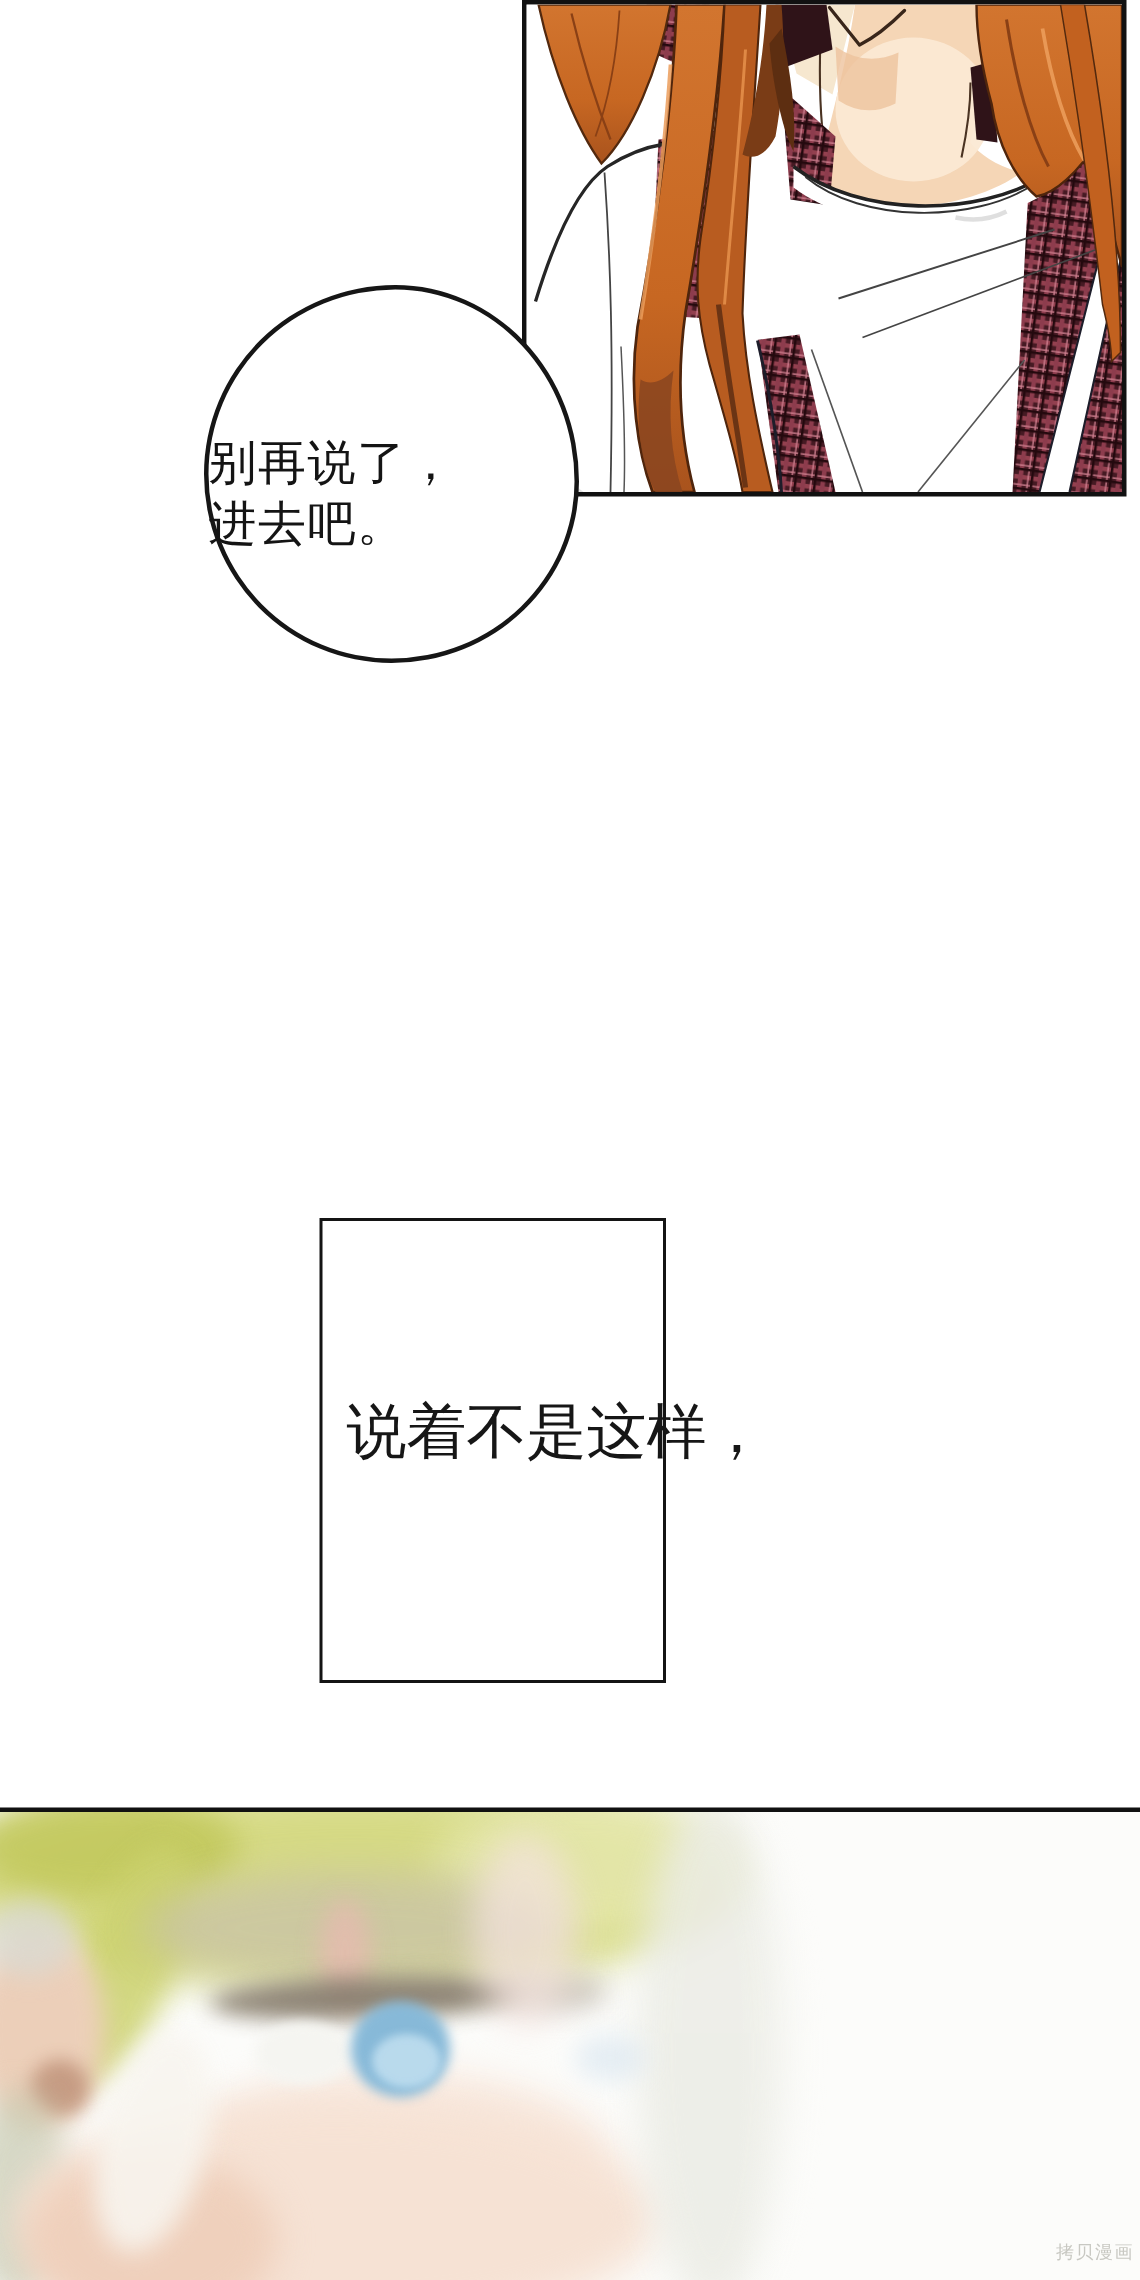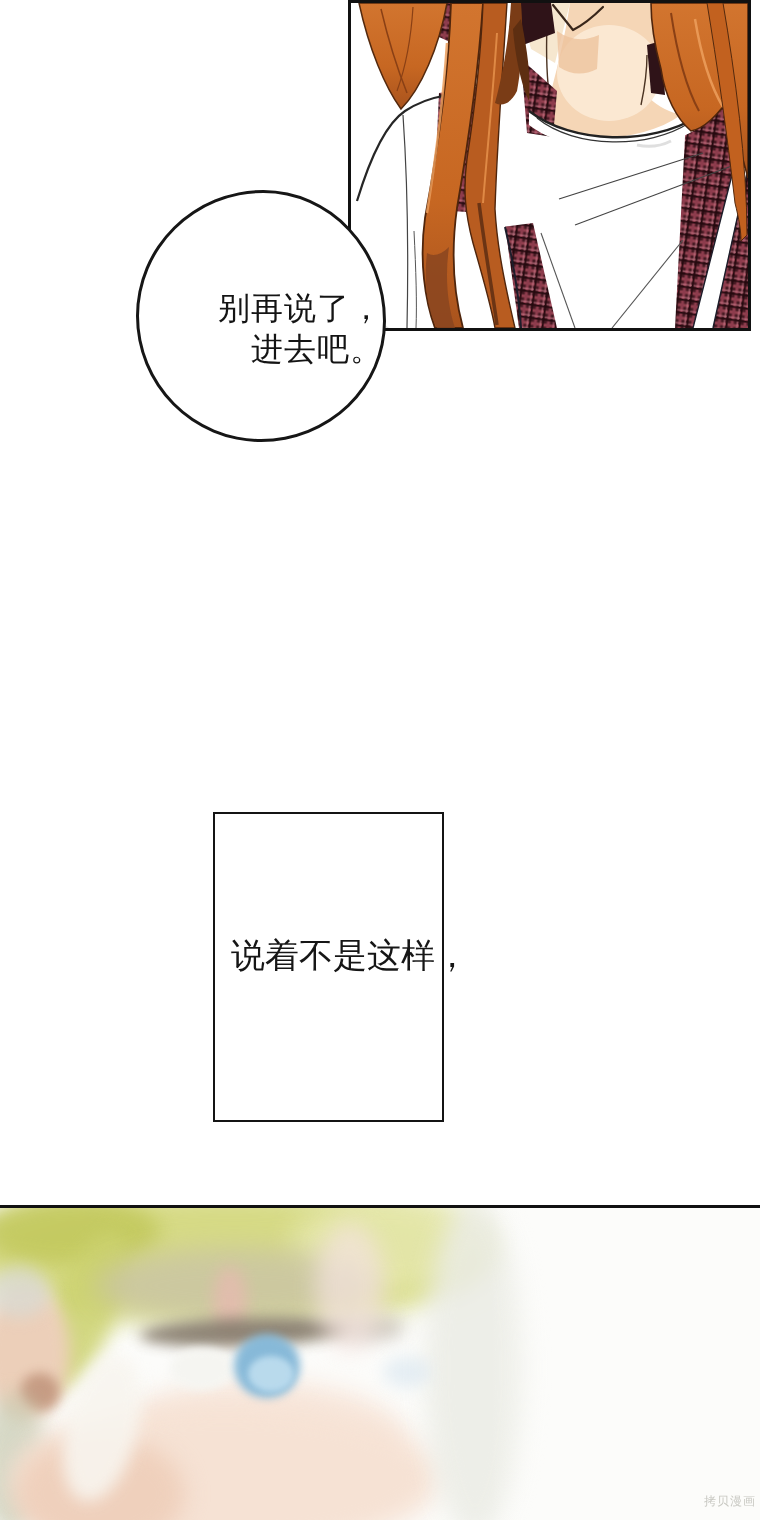--- a/index.html
+++ b/index.html
@@ -6,27 +6,27 @@
   .page{position:relative;width:760px;height:1520px;background:#ffffff;overflow:hidden;
         font-family:"Liberation Sans","DejaVu Sans",sans-serif;}
   
   .panel-top{position:absolute;left:348px;top:0;width:403px;height:331px;
              border:3px solid #111;box-sizing:border-box;background:#fff;overflow:hidden;z-index:10;}
   .panel-top svg{display:block;}
   
   .bubble{position:absolute;left:136px;top:190px;width:250px;height:252px;background:#fff;
           border:3px solid #161616;box-sizing:border-box;z-index:40;
           border-radius:51% 49% 50% 50% / 50% 52% 48% 50%;}
-  .bubble-text{position:absolute;left:0;right:0;top:95px;text-align:right;
+  .bubble-text{position:absolute;left:0;right:0;top:95px;text-align:left;
                font-size:32px;line-height:41px;color:#141414;letter-spacing:1px;}
   
   .cap-box{position:absolute;box-sizing:border-box;border:2px solid #141414;}
   .box1{left:213px;top:812px;width:231px;height:310px;background:#ffffff;z-index:30;}
   .box2{left:397px;top:963px;width:237px;height:301px;background:rgba(255,255,255,.9);z-index:20;}
-  .cap-text{position:absolute;font-size:34px;line-height:39px;color:#161616;white-space:nowrap;}
+  .cap-text{position:absolute;font-size:40px;line-height:39px;color:#161616;white-space:nowrap;}
   .box1 .cap-text{left:16px;top:122px;}
   .box2 .cap-text{left:14px;top:156px;font-size:31px;}
   
   .panel-bottom{position:absolute;left:0;top:1205px;width:760px;height:315px;
                 border-top:3px solid #111;box-sizing:content-box;background:#fcfcfa;
                 overflow:hidden;z-index:5;}
   .blur-blob{position:absolute;border-radius:50%;}
   .b1 {left:-30px;top:-18px;width:520px;height:135px;background:#d6da85;filter:blur(13px);}
   .b2 {left:-20px;top:-12px;width:180px;height:70px;background:#c3c95e;filter:blur(10px);opacity:.9;}
   .b3 {left:52px;top:18px;width:64px;height:170px;background:#ccd26f;filter:blur(9px);transform:rotate(22deg);opacity:.85;}

